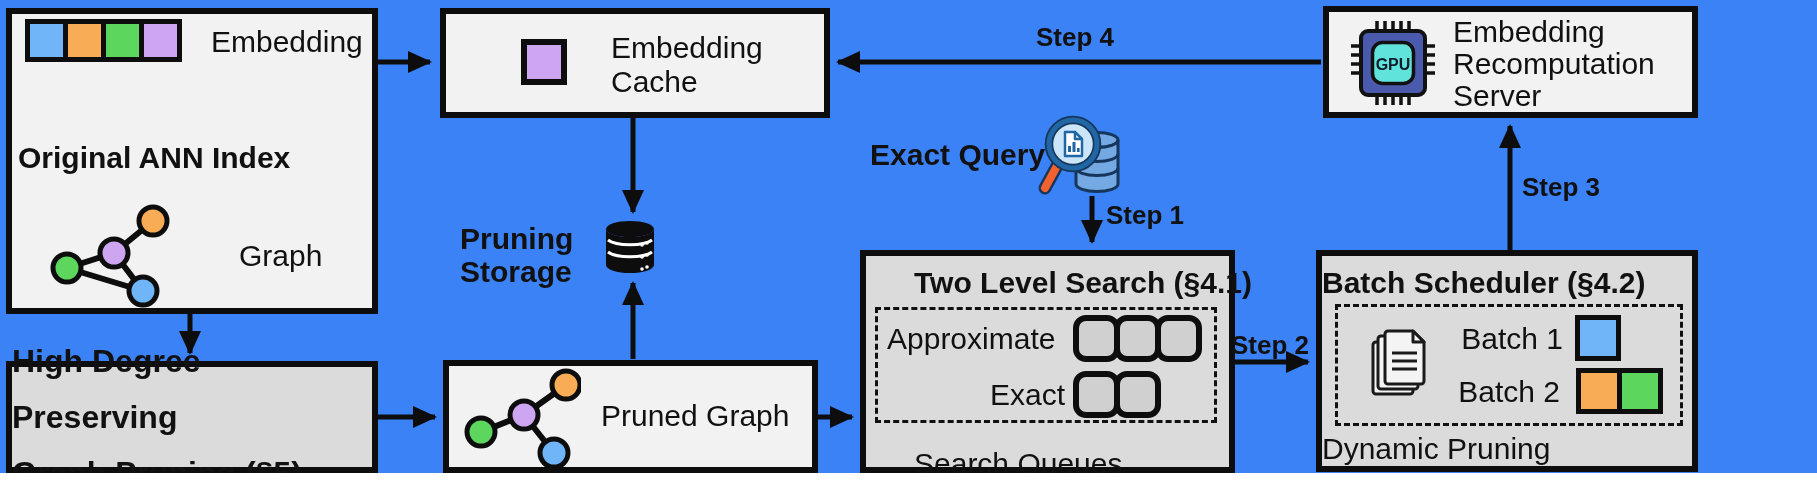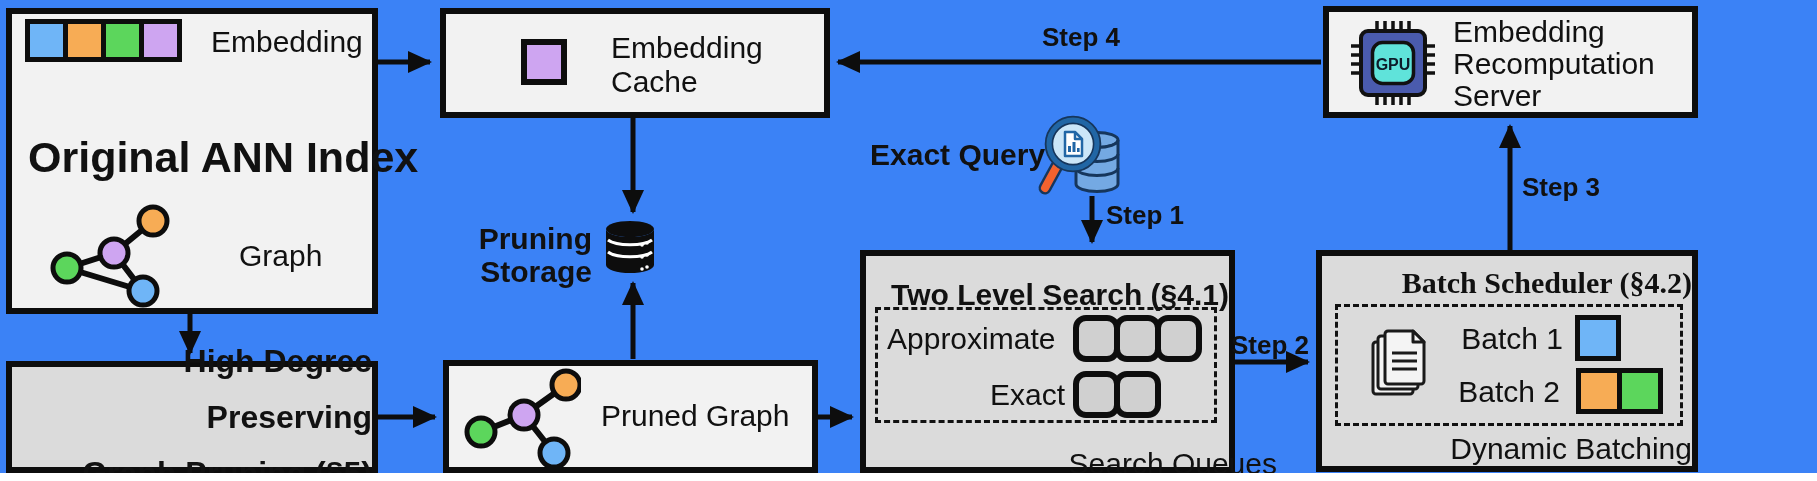--- a/index.html
+++ b/index.html
@@ -4,21 +4,21 @@
 <style>
   html,body{margin:0;padding:0;background:#ffffff;}
   #canvas{position:relative;width:1817px;height:473px;background:#3b82f6;overflow:hidden;
           font-family:"Liberation Sans",sans-serif;color:#111;}
   .box{position:absolute;border:6px solid #0d0d0d;box-sizing:border-box;z-index:2;}
   .light{background:#f2f2f2;}
   .dark{background:#dbdbdb;}
   .lbl{position:absolute;font-size:30px;line-height:33px;color:#111;white-space:nowrap;z-index:3;}
   .bold{font-weight:bold;}
   .pre{white-space:pre-line;}
-  .ctr{text-align:right;}
+  .ctr{text-align:left;}
   .step-lbl{position:absolute;font-size:26px;font-weight:bold;z-index:3;white-space:nowrap;}
   #arrows{position:absolute;left:0;top:0;z-index:1;}
   .icon{position:absolute;z-index:3;}
   
   .sqrow{position:absolute;display:flex;z-index:3;}
   .emb-row > div{width:43px;height:43px;border:5px solid #0d0d0d;box-sizing:border-box;margin-left:-5px;}
   .emb-row > div:first-child{margin-left:0;}
   .cache-swatch > div{width:46px;height:46px;border:6px solid #0d0d0d;box-sizing:border-box;}
   
   .queue-slots{position:absolute;display:flex;z-index:3;}
@@ -82,21 +82,21 @@
   </svg>
 
   <div class="box light" style="left:6px;top:8px;width:372px;height:306px;">
     <div class="sqrow emb-row" style="left:13px;top:5px;">
         <div style="background: rgb(111, 181, 247);"></div>
         <div style="background: rgb(247, 172, 85);"></div>
         <div style="background: rgb(92, 214, 92);"></div>
         <div style="background: rgb(206, 165, 241);"></div>
       </div>
     <div class="lbl" style="left:199px;top:11px;">Embedding</div>
-    <div class="lbl bold ctr" style="left:16px;top:127px;width:360px;font-size:43px;">Original ANN Index</div>
+    <div class="lbl bold ctr" style="left:6px;top:127px;width:360px;font-size:30px;">Original ANN Index</div>
     <svg class="icon" style="left:31px;top:183px;" width="140" height="112" viewBox="0 0 140 112">
       <line class="gedge" x1="24" y1="71" x2="71" y2="56"></line>
       <line class="gedge" x1="71" y1="56" x2="110" y2="24"></line>
       <line class="gedge" x1="71" y1="56" x2="100" y2="94"></line>
       <line class="gedge" x1="24" y1="71" x2="100" y2="94"></line>
       <circle class="gnode f-orange" cx="110" cy="24" r="14"></circle>
       <circle class="gnode f-green" cx="24" cy="71" r="14"></circle>
       <circle class="gnode f-purple" cx="71" cy="56" r="14"></circle>
       <circle class="gnode f-blue" cx="100" cy="94" r="14"></circle>
     </svg>
@@ -157,39 +157,39 @@
     <circle cx="38" cy="48" r="20.6" fill="none" stroke="#16365C" stroke-width="1.6"></circle>
     <path d="M30 36 h10 l7 7 v17 h-17 Z" fill="#ffffff" stroke="#2166A5" stroke-width="2.5" stroke-linejoin="round"></path>
     <path d="M40 36 v7 h7" fill="none" stroke="#2166A5" stroke-width="2.5" stroke-linejoin="round"></path>
     <rect x="33" y="50" width="3" height="6" fill="#2166A5"></rect>
     <rect x="37.5" y="46" width="3" height="10" fill="#2166A5"></rect>
     <rect x="42" y="52" width="2.6" height="4" fill="#2166A5"></rect>
   </svg>
   <div class="step-lbl" style="left:1106px;top:200px;">Step 1</div>
 
   <div class="box dark" style="left:860px;top:250px;width:375px;height:223px;">
-    <div class="lbl bold ctr" style="left:0;top:22px;width:363px;">Two Level Search (§4.1)</div>
+    <div class="lbl bold ctr" style="left:0;top:10px;width:363px;padding-left:48px;">Two Level Search (§4.1)</div>
     <div class="dashed" style="left:9px;top:51px;width:342px;height:116px;"></div>
     <div class="lbl" style="left:21px;top:66px;">Approximate</div>
     <div class="queue-slots" style="left:207px;top:59px;">
         <div></div>
         <div></div>
         <div></div>
       </div>
     <div class="lbl" style="left:21px;top:122px;width:178px;text-align:right;">Exact</div>
     <div class="queue-slots" style="left:207px;top:115px;">
         <div></div>
         <div></div>
       </div>
     <div class="lbl ctr" style="left:0;top:191px;width:363px;padding-left:48px;">Search Queues</div>
   </div>
   <div class="step-lbl" style="left:1228px;top:330px;width:84px;text-align:center;">Step 2</div>
 
   <div class="box dark" style="left:1316px;top:250px;width:382px;height:222px;">
-    <div class="lbl bold ctr" style="left:0;top:10px;width:370px;font-family:Liberation Serif, serif;">Batch Scheduler (§4.2)</div>
+    <div class="lbl bold ctr" style="left:0;top:10px;width:370px;">Batch Scheduler (§4.2)</div>
     <div class="dashed" style="left:13px;top:48px;width:348px;height:122px;"></div>
     <svg class="icon" style="left:47px;top:72px;" width="62" height="72" viewBox="0 0 62 72">
       <rect x="4" y="14" width="40" height="52" rx="3" fill="#f4f4f4" stroke="#1a1a1a" stroke-width="3"></rect>
       <rect x="9" y="8" width="40" height="53" rx="3" fill="#f4f4f4" stroke="#1a1a1a" stroke-width="3"></rect>
       <path d="M16 6 a3 3 0 0 1 3 -3 H44 L55 14 V53 a3 3 0 0 1 -3 3 H19 a3 3 0 0 1 -3 -3 Z" fill="#f4f4f4" stroke="#1a1a1a" stroke-width="3" stroke-linejoin="round"></path>
       <path d="M44 3 V14 H55 Z" fill="#f4f4f4" stroke="#1a1a1a" stroke-width="3" stroke-linejoin="round"></path>
       <line x1="23" y1="25" x2="48" y2="25" stroke="#1a1a1a" stroke-width="3"></line>
       <line x1="23" y1="33" x2="48" y2="33" stroke="#1a1a1a" stroke-width="3"></line>
       <line x1="23" y1="41" x2="48" y2="41" stroke="#1a1a1a" stroke-width="3"></line>
     </svg>
@@ -199,21 +199,21 @@
           <div style="background: rgb(111, 181, 247);"></div>
         </div>
     </div>
     <div class="batch-row" style="left:99px;top:110px;width:242px;height:50px;gap:16px;">
       <div class="lbl" style="position:static;">Batch 2</div>
       <div class="batch-squares">
           <div style="background: rgb(247, 172, 85);"></div>
           <div style="background: rgb(92, 214, 92);"></div>
         </div>
     </div>
-    <div class="lbl ctr" style="left:0;top:176px;width:370px;">Dynamic Batching</div>
+    <div class="lbl ctr" style="left:0;top:176px;width:370px;">Dynamic Pruning</div>
   </div>
   <div class="step-lbl" style="left:1522px;top:172px;">Step 3</div>
 
   <div class="box light" style="left:1323px;top:6px;width:375px;height:112px;">
     <svg class="icon" style="left:18px;top:6px;" width="92" height="90" viewBox="0 0 92 90">
       <g stroke="#111" stroke-width="3.5">
         <line x1="30" y1="3" x2="30" y2="14"></line>
           <line x1="38" y1="3" x2="38" y2="14"></line>
         <line x1="46" y1="3" x2="46" y2="14"></line>
           <line x1="54" y1="3" x2="54" y2="14"></line>

